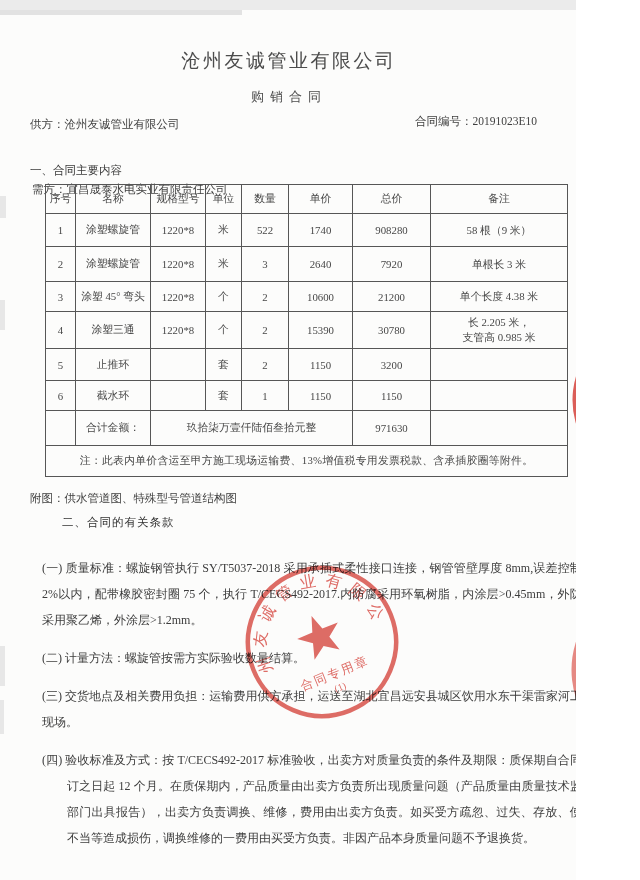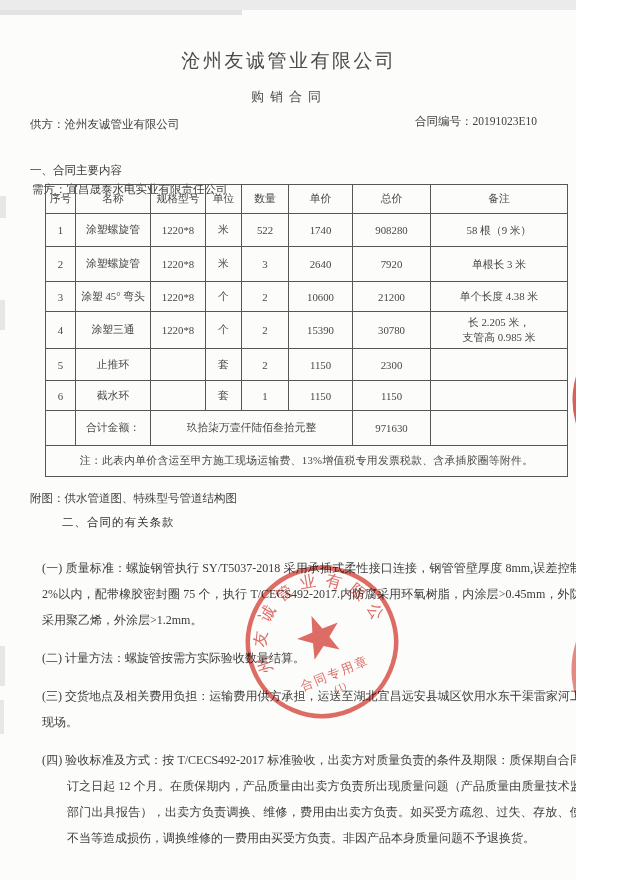--- a/index.html
+++ b/index.html
@@ -160,21 +160,21 @@
         <td class="remark">长 2.205 米，
 支管高 0.985 米</td>
       </tr>
       <tr class="r4">
         <td>5</td>
         <td>止推环</td>
         <td></td>
         <td>套</td>
         <td>2</td>
         <td>1150</td>
-        <td>2300</td>
+        <td>3200</td>
         <td class="remark"></td>
       </tr>
       <tr class="r5">
         <td>6</td>
         <td>截水环</td>
         <td></td>
         <td>套</td>
         <td>1</td>
         <td>1150</td>
         <td>1150</td>

